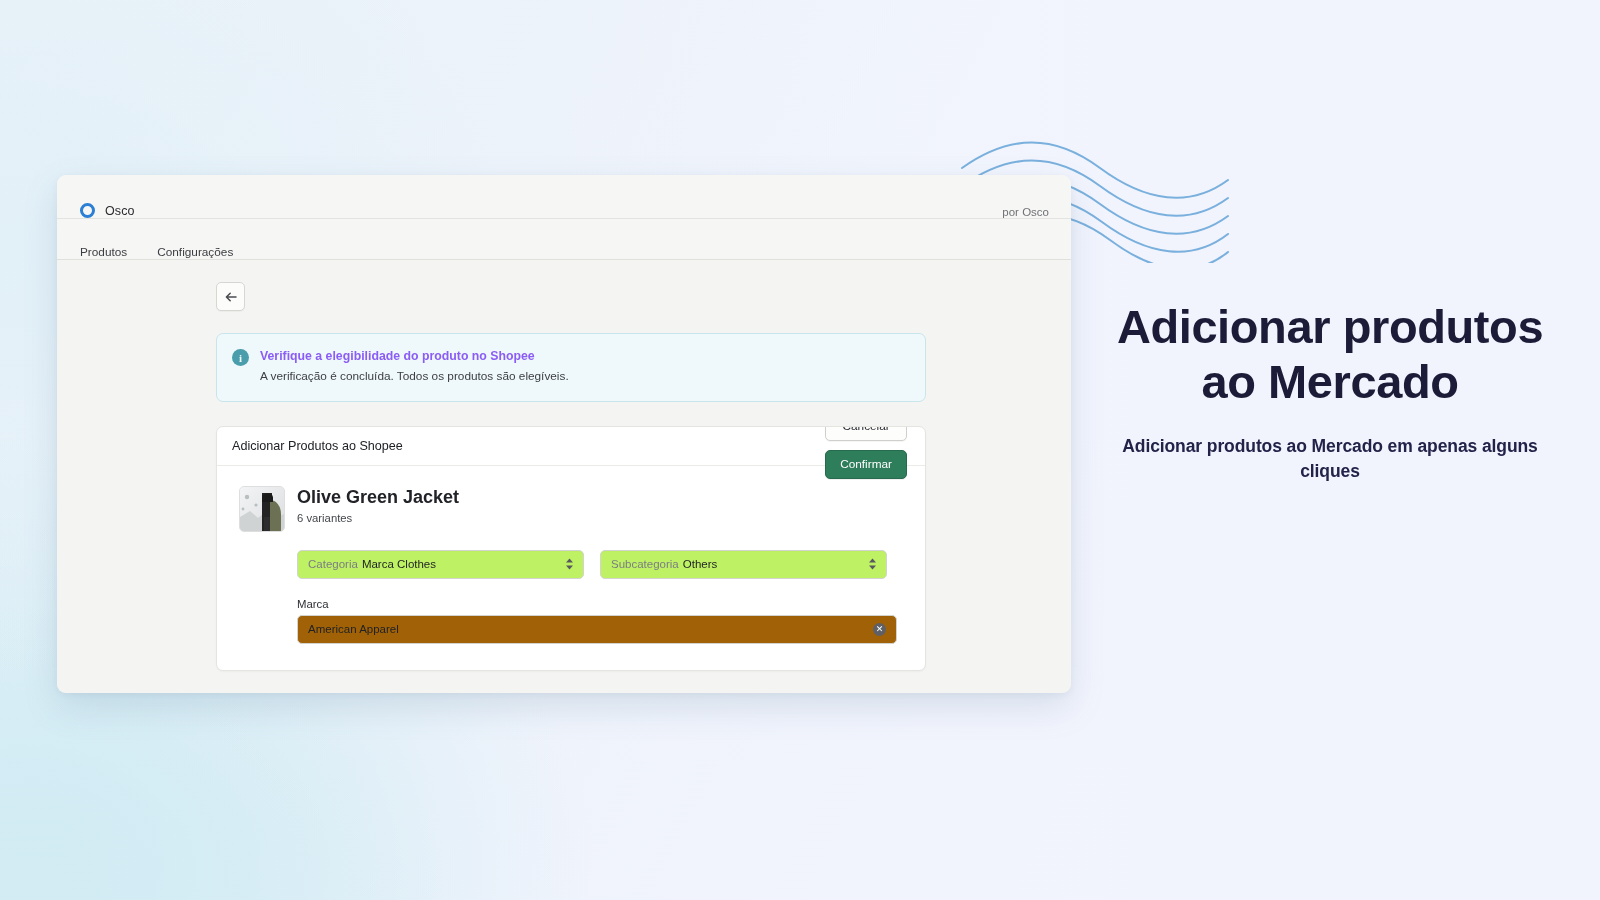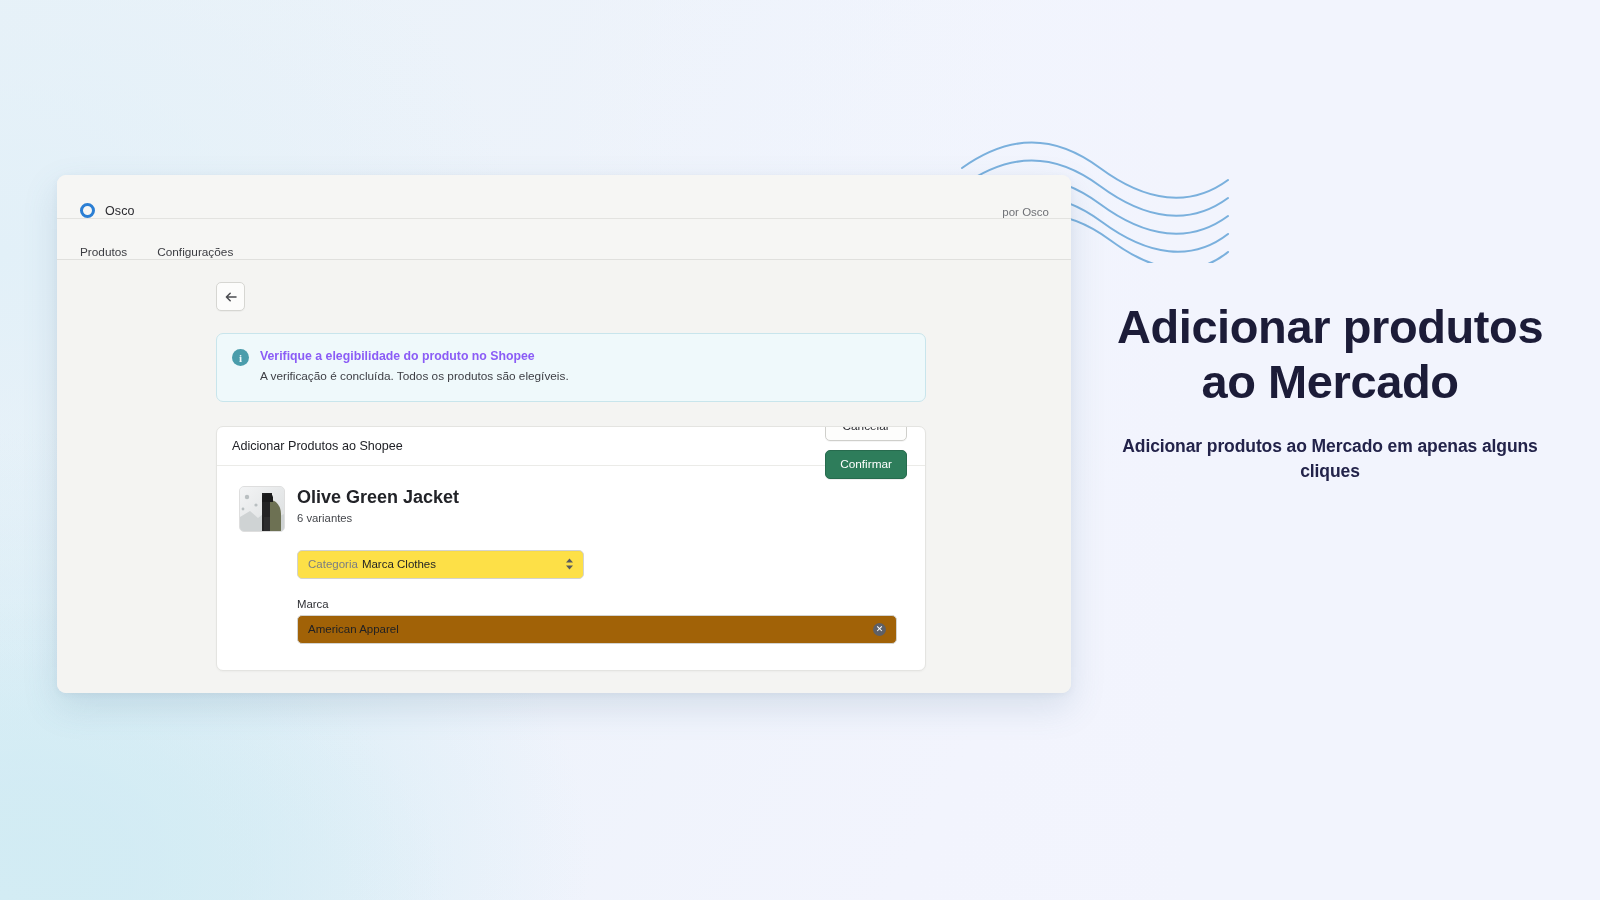--- a/index.html
+++ b/index.html
@@ -260,21 +260,21 @@
   }
   .select-row {
     display: flex;
     gap: 16px;
   }
   .select-field {
     position: relative;
     height: 29px;
     border: 1px solid #d3d3d0;
     border-radius: 5px;
-    background: #fde047;
+    background: #bef264;
     display: flex;
     align-items: center;
     padding: 0 26px 0 10px;
     cursor: pointer;
     box-shadow: inset 0 1px 1px rgba(0,0,0,0.02);
   }
   .select-field.cat { width: 287px; }
   .select-field.subcat { width: 287px; }
   .sel-prefix {
     font-size: 11.5px;
@@ -462,20 +462,30 @@
                 <span class="sel-prefix">Categoria</span>
                 <span class="sel-value">Marca Clothes</span>
                 <span class="stepper">
                   <svg width="9" height="13" viewBox="0 0 9 13" fill="none">
                     <path d="M4.5 1 L8 5 L1 5 Z" fill="#58595e"></path>
                     <path d="M4.5 12 L8 8 L1 8 Z" fill="#58595e"></path>
                   </svg>
                 </span>
               </div>
 
+              <div class="select-field subcat">
+                <span class="sel-prefix">Subcategoria</span>
+                <span class="sel-value">Others</span>
+                <span class="stepper">
+                  <svg width="9" height="13" viewBox="0 0 9 13" fill="none">
+                    <path d="M4.5 1 L8 5 L1 5 Z" fill="#58595e"></path>
+                    <path d="M4.5 12 L8 8 L1 8 Z" fill="#58595e"></path>
+                  </svg>
+                </span>
+              </div>
 
             </div>
 
             <div class="marca-block">
               <div class="field-label">Marca</div>
               <div class="text-field">
                 <span class="text-field-value">American Apparel</span>
                 <span class="clear-btn">✕</span>
               </div>
             </div>

